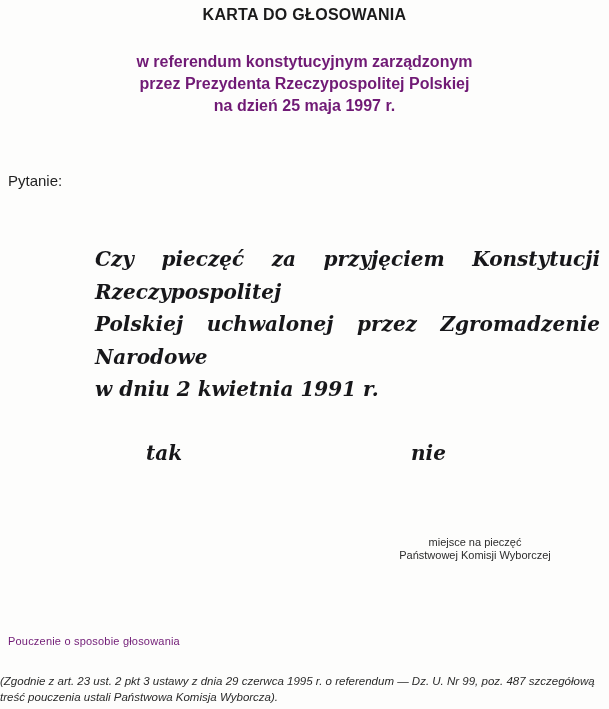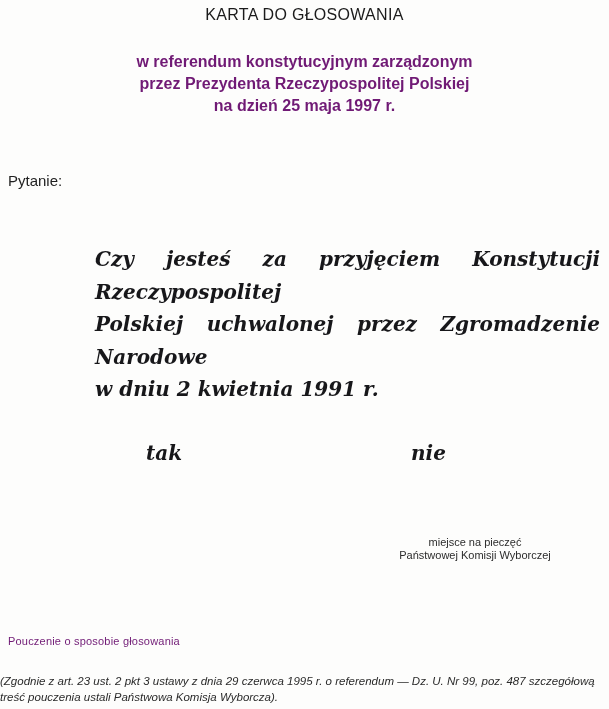--- a/index.html
+++ b/index.html
@@ -16,21 +16,21 @@
     font-family: "Liberation Sans", sans-serif;
     overflow: hidden;
   }
   .page-title {
     position: absolute;
     top: 6px;
     left: 0;
     width: 100%;
     text-align: center;
     font-size: 16px;
-    font-weight: normal;
+    font-weight: bold;
     letter-spacing: 0.3px;
     color: #1b1b1b;
   }
   .subtitle-block {
     position: absolute;
     top: 51px;
     left: 0;
     width: 100%;
     text-align: center;
     font-size: 16px;
@@ -116,21 +116,21 @@
 
   <div class="subtitle-block">
     <div>w referendum konstytucyjnym zarządzonym</div>
     <div>przez Prezydenta Rzeczypospolitej Polskiej</div>
     <div>na dzień 25 maja 1997 r.</div>
   </div>
 
   <div class="question-label">Pytanie:</div>
 
   <div class="question-block">
-    <div class="question-line-justify">Czy jesteś za przyjęciem Konstytucji Rzeczypospolitej</div>
+    <div class="question-line-justify">Czy pieczęć za przyjęciem Konstytucji Rzeczypospolitej</div>
     <div class="question-line-justify">Polskiej uchwalonej przez Zgromadzenie Narodowe</div>
     <div>w dniu 2 kwietnia 1991 r.</div>
   </div>
 
   <div class="vote-option vote-yes">tak</div>
 
   <div class="vote-option vote-no">nie</div>
 
   <div class="stamp-note">
     <div>miejsce na pieczęć</div>

